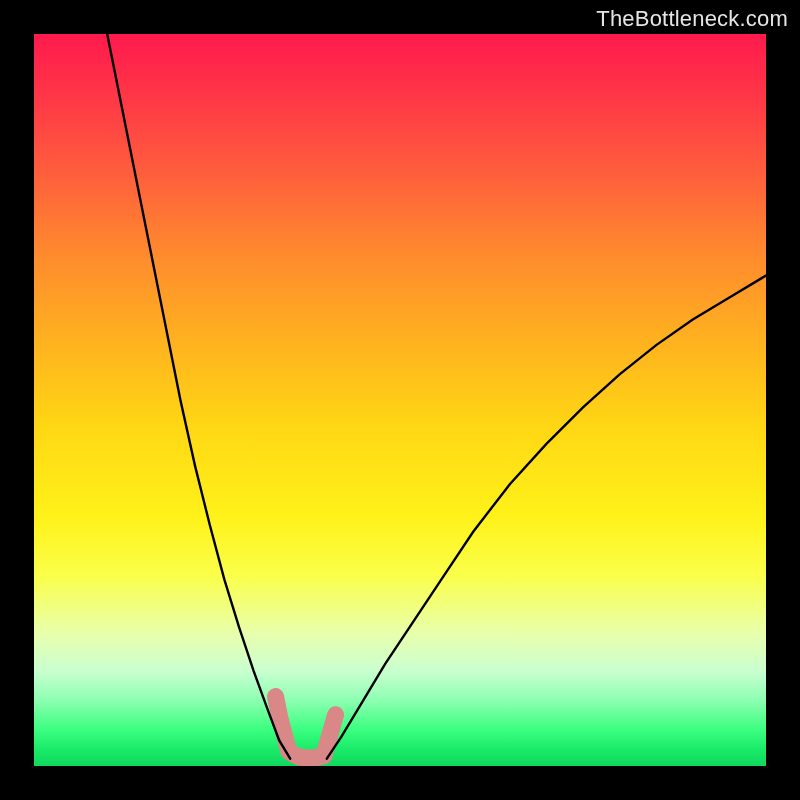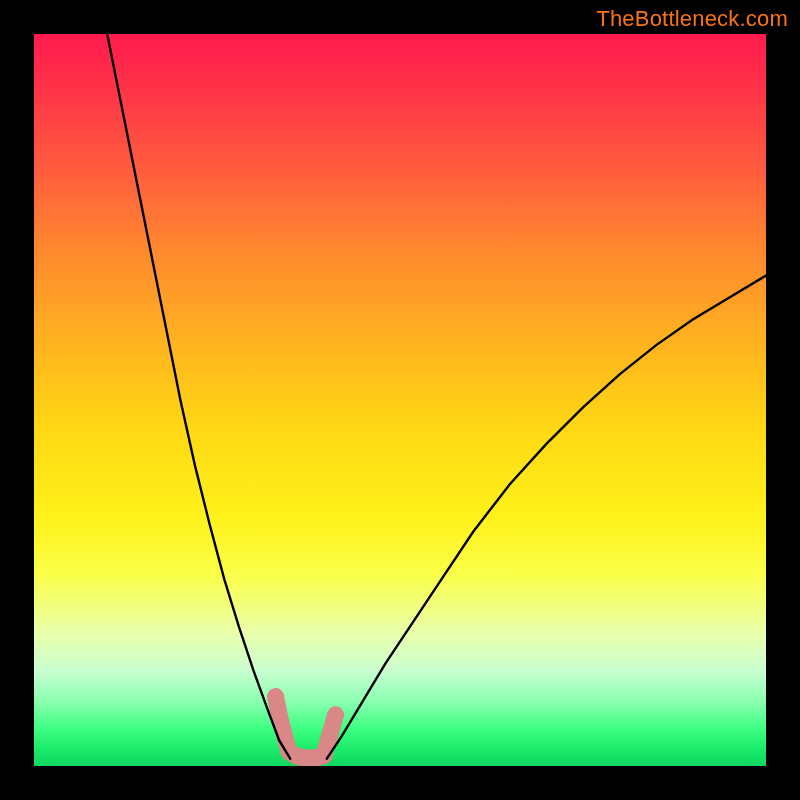--- a/index.html
+++ b/index.html
@@ -14,21 +14,21 @@
   .frame {
     position: relative;
     width: 800px;
     height: 800px;
     background: #000;
   }
   .watermark {
     position: absolute;
     top: 6px;
     right: 12px;
-    color: #f97316;
+    color: #e5e5e5;
     font-size: 22px;
     font-weight: 500;
     letter-spacing: 0.2px;
     z-index: 20;
   }
   .plot-area {
     position: absolute;
     left: 34px;
     top: 34px;
     width: 732px;

